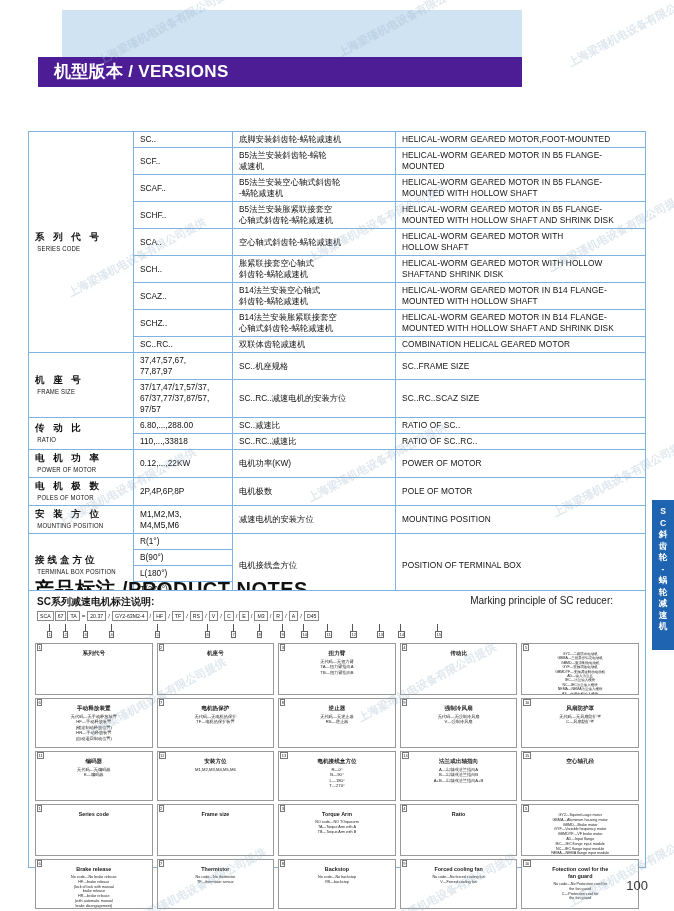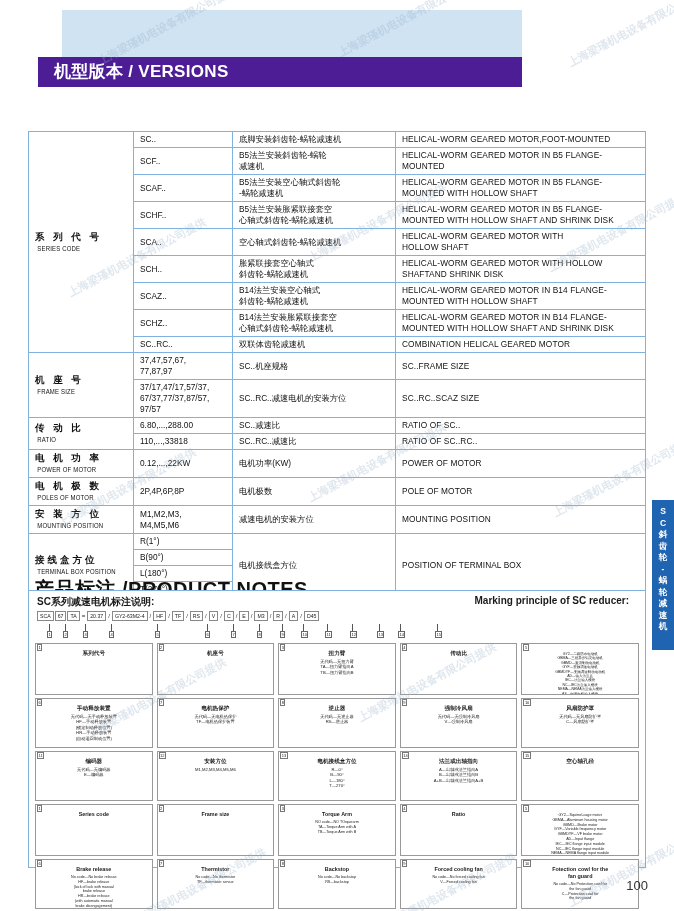--- a/index.html
+++ b/index.html
@@ -51,21 +51,21 @@
     color:#fff;font-size:8.6px;font-weight:bold;text-align:center;
     padding-top:6px;box-sizing:border-box;line-height:11.5px;letter-spacing:0px;
   }
   .sidetab span{display:block;}
 
   
   .notes-box{position:absolute;left:28px;top:590px;width:618px;height:278px;
     border:1px solid #7fb2de;box-sizing:border-box;background:#fff;}
   .nb-hdr{position:relative;height:22px;}
   .nb-hdr .cn{position:absolute;left:8px;top:4px;font-size:10px;font-weight:bold;}
-  .nb-hdr .en{position:absolute;right:16px;top:4px;font-size:10px;font-weight:bold;}
+  .nb-hdr .en{position:absolute;right:32px;top:4px;font-size:10px;font-weight:normal;}
 
   
   .codestring{position:absolute;left:8px;top:20px;display:flex;align-items:center;gap:1px;}
   .cs-tok{border:1px solid #888;padding:0px 2px;font-size:5.2px;line-height:8px;
     background:#fff;white-space:nowrap;}
   .cs-sep{font-size:6px;color:#333;padding:0 1px;}
   .cs-eq{font-size:6px;padding:0 1px;}
   .ticks{position:absolute;left:8px;top:33px;width:600px;height:12px;}
   .ticks i{position:absolute;top:0;width:1px;height:7px;background:#555;}
   .ticks b{position:absolute;top:7px;font-size:4px;border:.5px solid #666;

